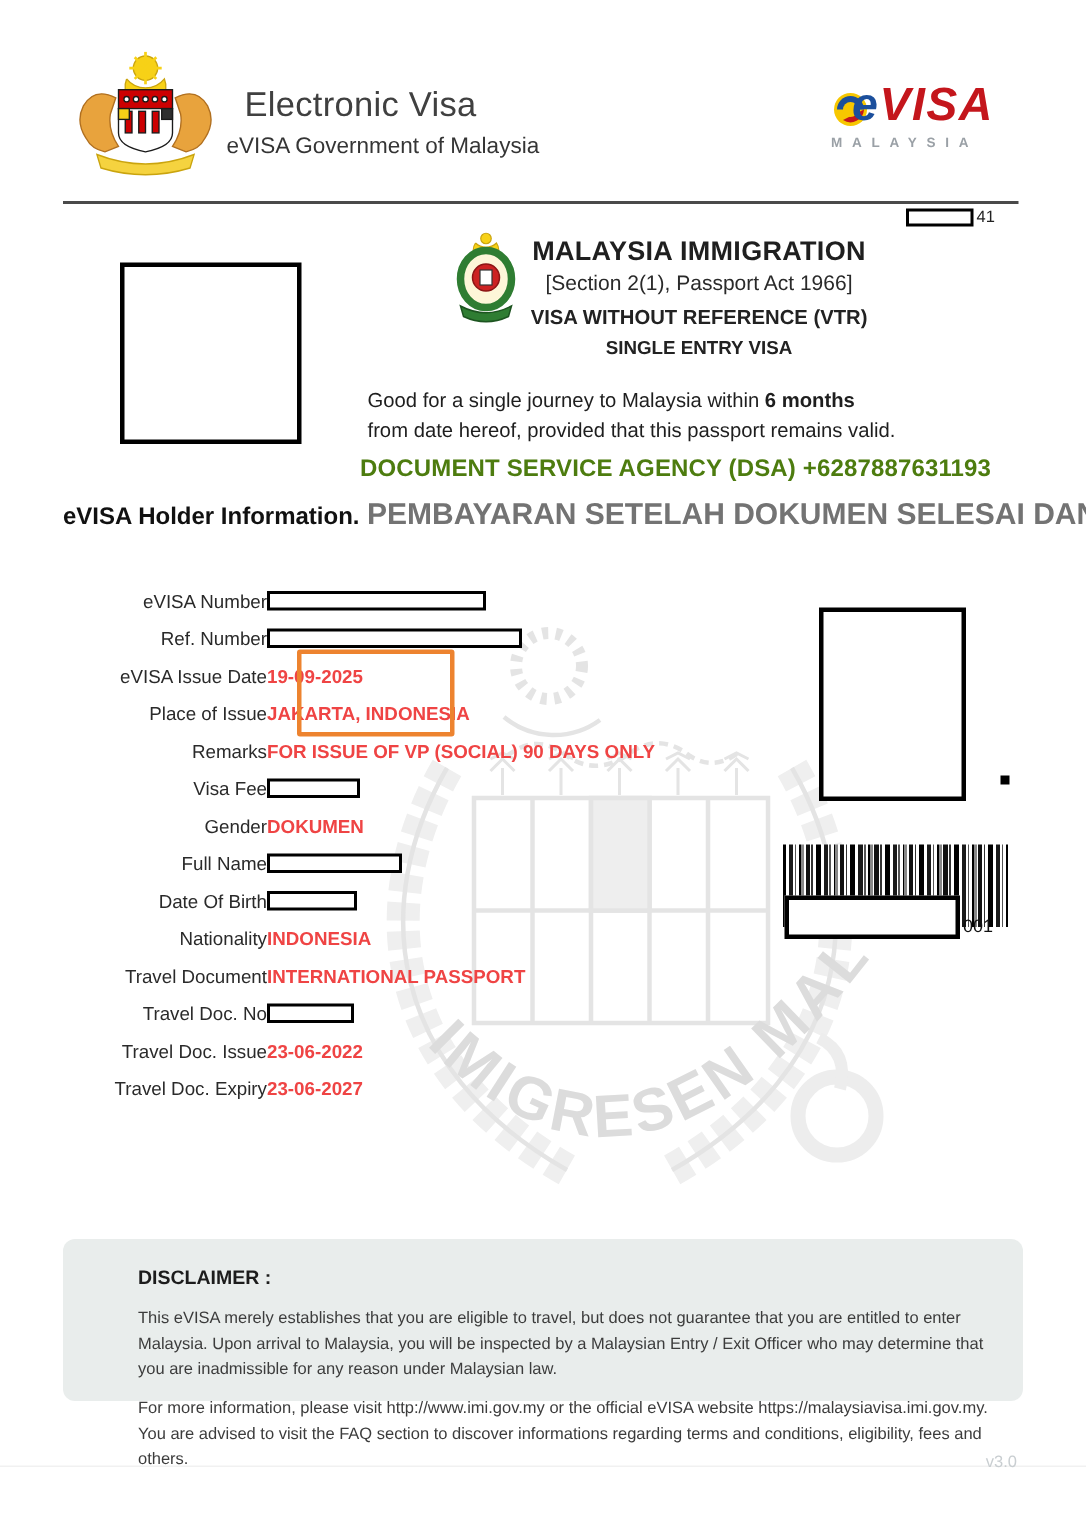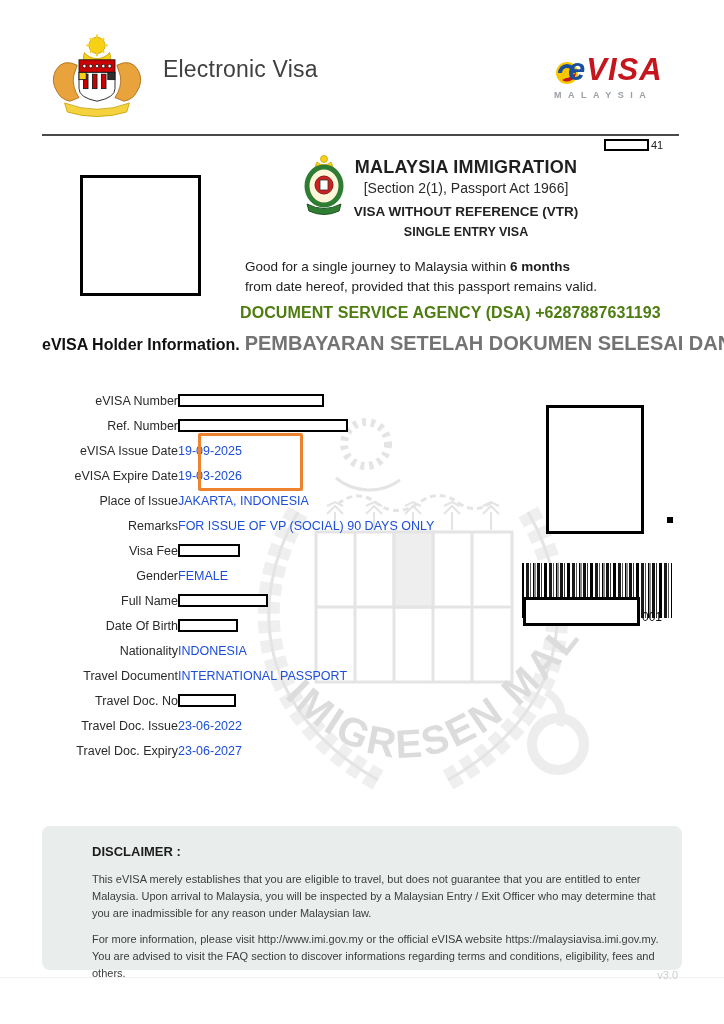--- a/index.html
+++ b/index.html
@@ -45,35 +45,35 @@
   .photo-right { position:absolute; left:546px; top:405px; width:98px;  height:129px; border:3.5px solid #000; background:#fff; z-index:3; }
   .small-dot   { position:absolute; left:667px; top:517px; width:6px; height:6px; background:#000; }
 
   
   .watermark { position:absolute; left:228px; top:392px; width:384px; height:420px; z-index:0; pointer-events:none; }
 
   
   .fields { position:absolute; left:42px; top:388px; width:500px; z-index:2; }
   .frow { display:flex; align-items:center; height:25px; }
   .flabel { width:136px; text-align:right; font-size:12.5px; color:#2a2a2a; flex:none; }
-  .fvalue { font-size:12.5px; font-weight:normal; color:#1d4ed8; white-space:nowrap; }
+  .fvalue { font-size:12.5px; font-weight:bold; color:#ef4444; white-space:nowrap; }
   .redact { height:13px; border:2.5px solid #000; background:#fff; }
   .hl-dates { position:absolute; left:156px; top:45px; width:105px; height:58px; border:3px solid #ED832F; border-radius:2px; }
 
   
   .barcode { position:absolute; left:522px; top:563px; width:150px; height:55px; z-index:2;
     background:repeating-linear-gradient(90deg,
       #000 0 2px, #fff 2px 4px, #1a1a1a 4px 7px, #fff 7px 8px, #555 8px 9px,
       #fff 9px 11px, #000 11px 12px, #888 12px 14px, #fff 14px 15px, #111 15px 18px,
       #fff 18px 19px, #333 19px 20px, #fff 20px 22px, #000 22px 23px); }
   .barcode-redact { position:absolute; left:523px; top:597px; width:117px; height:29px; border:3px solid #000; background:#fff; z-index:3; }
   .barcode-caption { position:absolute; left:642px; top:610px; font-size:12px; color:#111; z-index:3; }
 
   
-  .disclaimer { position:absolute; left:42px; top:826px; width:640px; height:144px; background:#e9edec; border-radius:8px; padding:18px 50px 0 50px; }
+  .disclaimer { position:absolute; left:42px; top:826px; width:640px; height:108px; background:#e9edec; border-radius:8px; padding:18px 50px 0 50px; }
   .disc-title { font-size:13px; font-weight:bold; color:#1c1c1c; margin-bottom:12px; }
   .disc-p { font-size:11px; color:#3c3c3c; line-height:17px; width:575px; margin-bottom:9px; }
 
   .footer-rule { position:absolute; left:0; top:977px; width:724px; height:1px; background:#f1f1f1; }
   .version { position:absolute; left:602px; top:969px; width:76px; text-align:right; font-size:11px; color:#c9ced1; }
 </style>
 </head>
 <body>
 
 <div id="page">
@@ -147,20 +147,21 @@
       <rect x="35" y="44" width="5" height="16" fill="#cc0001"></rect>
       <rect x="45" y="44" width="5" height="16" fill="#cc0001"></rect>
       <rect x="55" y="44" width="5" height="16" fill="#cc0001"></rect>
       <rect x="30" y="42" width="8" height="8" fill="#f7d117"></rect>
       <rect x="62" y="42" width="8" height="8" fill="#2f2f2f"></rect>
     </g>
 
     <path d="M14 76 q36 14 72 0 l-3 10 q-33 10 -66 0 z" fill="#f5d33f" stroke="#caa40e" stroke-width="1"></path>
   </svg>
   <div class="hdr-title">Electronic Visa</div>
+  <div class="hdr-sub">eVISA Government of Malaysia</div>
 
   <div class="evisa-logo">
     <svg class="evisa-globe" viewBox="0 0 26 26">
       <circle cx="13" cy="13" r="11" fill="#f7c700"></circle>
       <path d="M4 13 a9 9 0 0 1 18 0" fill="#1b4f9c"></path>
       <path d="M22 13 a9 9 0 0 1 -14 7" fill="#c4161c"></path>
       <circle cx="13" cy="13" r="5" fill="#f7c700"></circle>
     </svg>
     <div class="evisa-word"><span class="evisa-e">e</span><span class="evisa-visa">VISA</span></div>
     <div class="evisa-country">MALAYSIA</div>
@@ -211,38 +212,34 @@
     </div>
     <div class="frow">
       <div class="flabel">Ref. Number</div>
       <div class="redact" style="width:170px"></div>
     </div>
     <div class="frow">
       <div class="flabel">eVISA Issue Date</div>
       <div class="fvalue">19-09-2025</div>
     </div>
     <div class="frow">
-      <div class="flabel">eVISA Expire Date</div>
-      <div class="fvalue">19-03-2026</div>
-    </div>
-    <div class="frow">
       <div class="flabel">Place of Issue</div>
       <div class="fvalue">JAKARTA, INDONESIA</div>
     </div>
     <div class="frow">
       <div class="flabel">Remarks</div>
       <div class="fvalue">FOR ISSUE OF VP (SOCIAL) 90 DAYS ONLY</div>
     </div>
     <div class="frow">
       <div class="flabel">Visa Fee</div>
       <div class="redact" style="width:62px"></div>
     </div>
     <div class="frow">
       <div class="flabel">Gender</div>
-      <div class="fvalue">FEMALE</div>
+      <div class="fvalue">DOKUMEN</div>
     </div>
     <div class="frow">
       <div class="flabel">Full Name</div>
       <div class="redact" style="width:90px"></div>
     </div>
     <div class="frow">
       <div class="flabel">Date Of Birth</div>
       <div class="redact" style="width:60px"></div>
     </div>
     <div class="frow">

